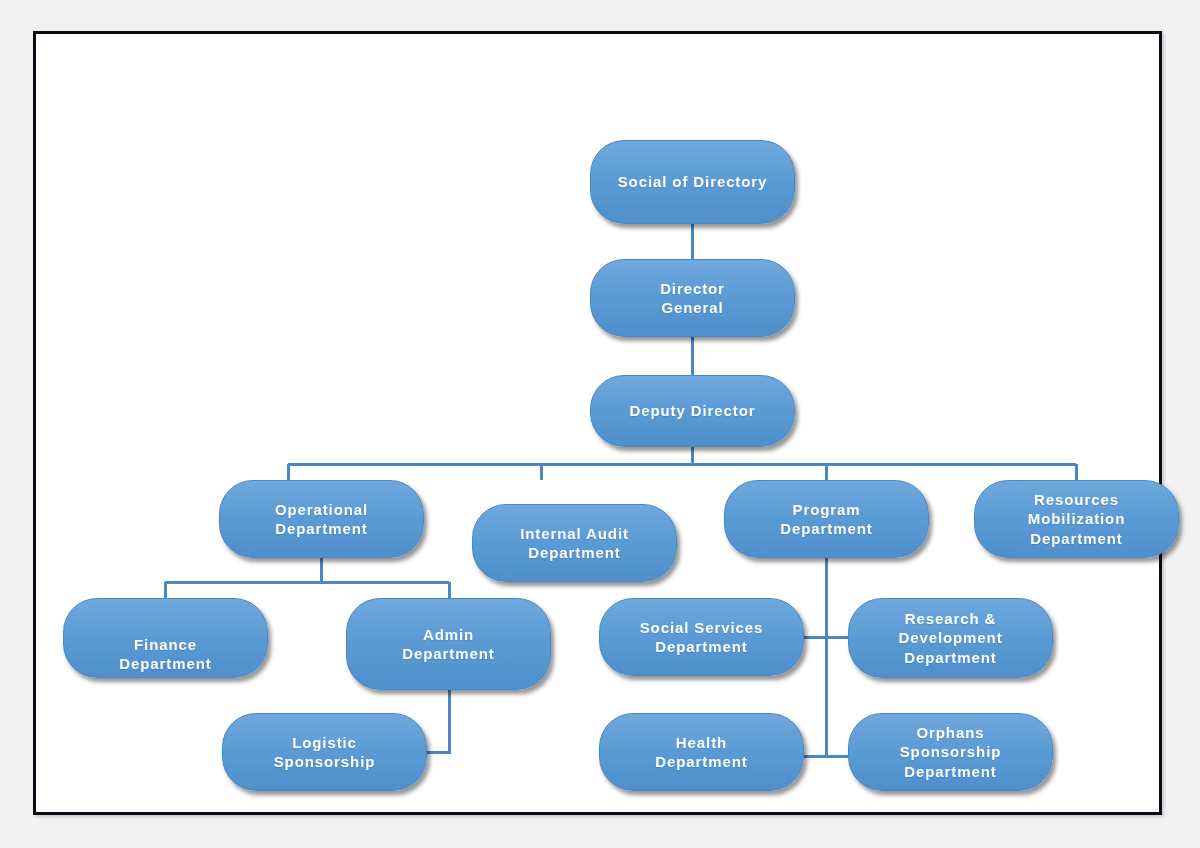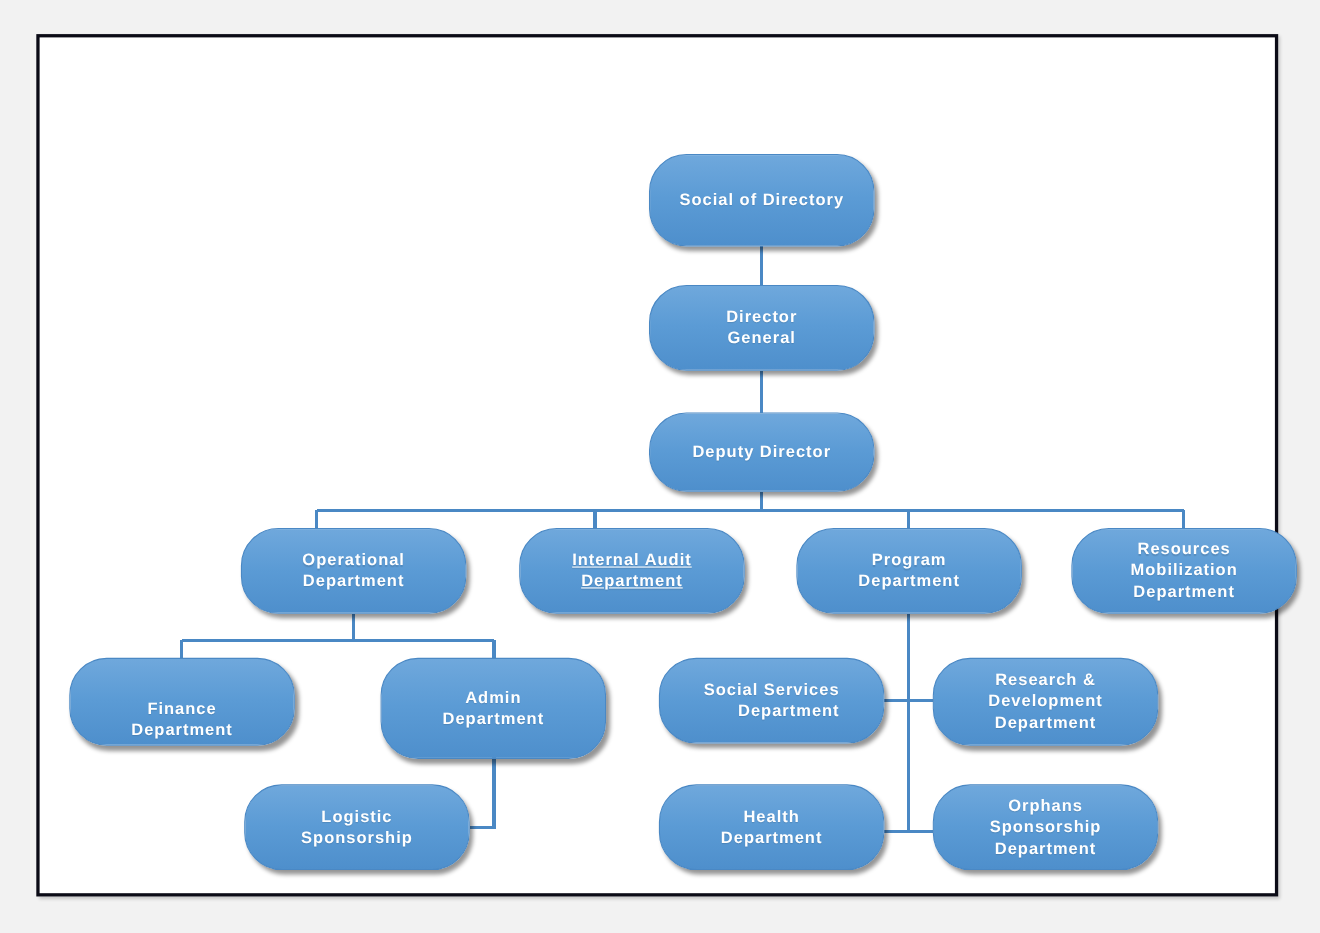--- a/index.html
+++ b/index.html
@@ -119,21 +119,21 @@
     <div class="node" style="left:554px; top:225px; width:205px; height:78px;">
       <span class="label">Director
 General</span>
     </div>
 
     <div class="node" style="left:183px; top:446px; width:205px; height:78px;">
       <span class="label">Operational
 Department</span>
     </div>
 
-    <div class="node" style="left:436px; top:446px; width:205px; height:78px;text-decoration:underline;">
+    <div class="node" style="left:436px; top:470px; width:205px; height:78px;">
       <span class="label">Internal Audit
 Department</span>
     </div>
 
     <div class="node" style="left:688px; top:446px; width:205px; height:78px;">
       <span class="label">Program
 Department</span>
     </div>
 
     <div class="node" style="left:938px; top:446px; width:205px; height:78px;">
@@ -145,21 +145,21 @@
     <div class="node" style="left:27px; top:564px; width:205px; height:80px;align-items:flex-end;">
       <span class="label">Finance
 Department</span>
     </div>
 
     <div class="node" style="left:310px; top:564px; width:205px; height:92px;">
       <span class="label">Admin
 Department</span>
     </div>
 
-    <div class="node" style="left:563px; top:564px; width:205px; height:78px;text-align:right;">
+    <div class="node" style="left:563px; top:564px; width:205px; height:78px;">
       <span class="label">Social Services
 Department</span>
     </div>
 
     <div class="node" style="left:812px; top:564px; width:205px; height:80px;">
       <span class="label">Research &amp;
 Development
 Department</span>
     </div>
 

